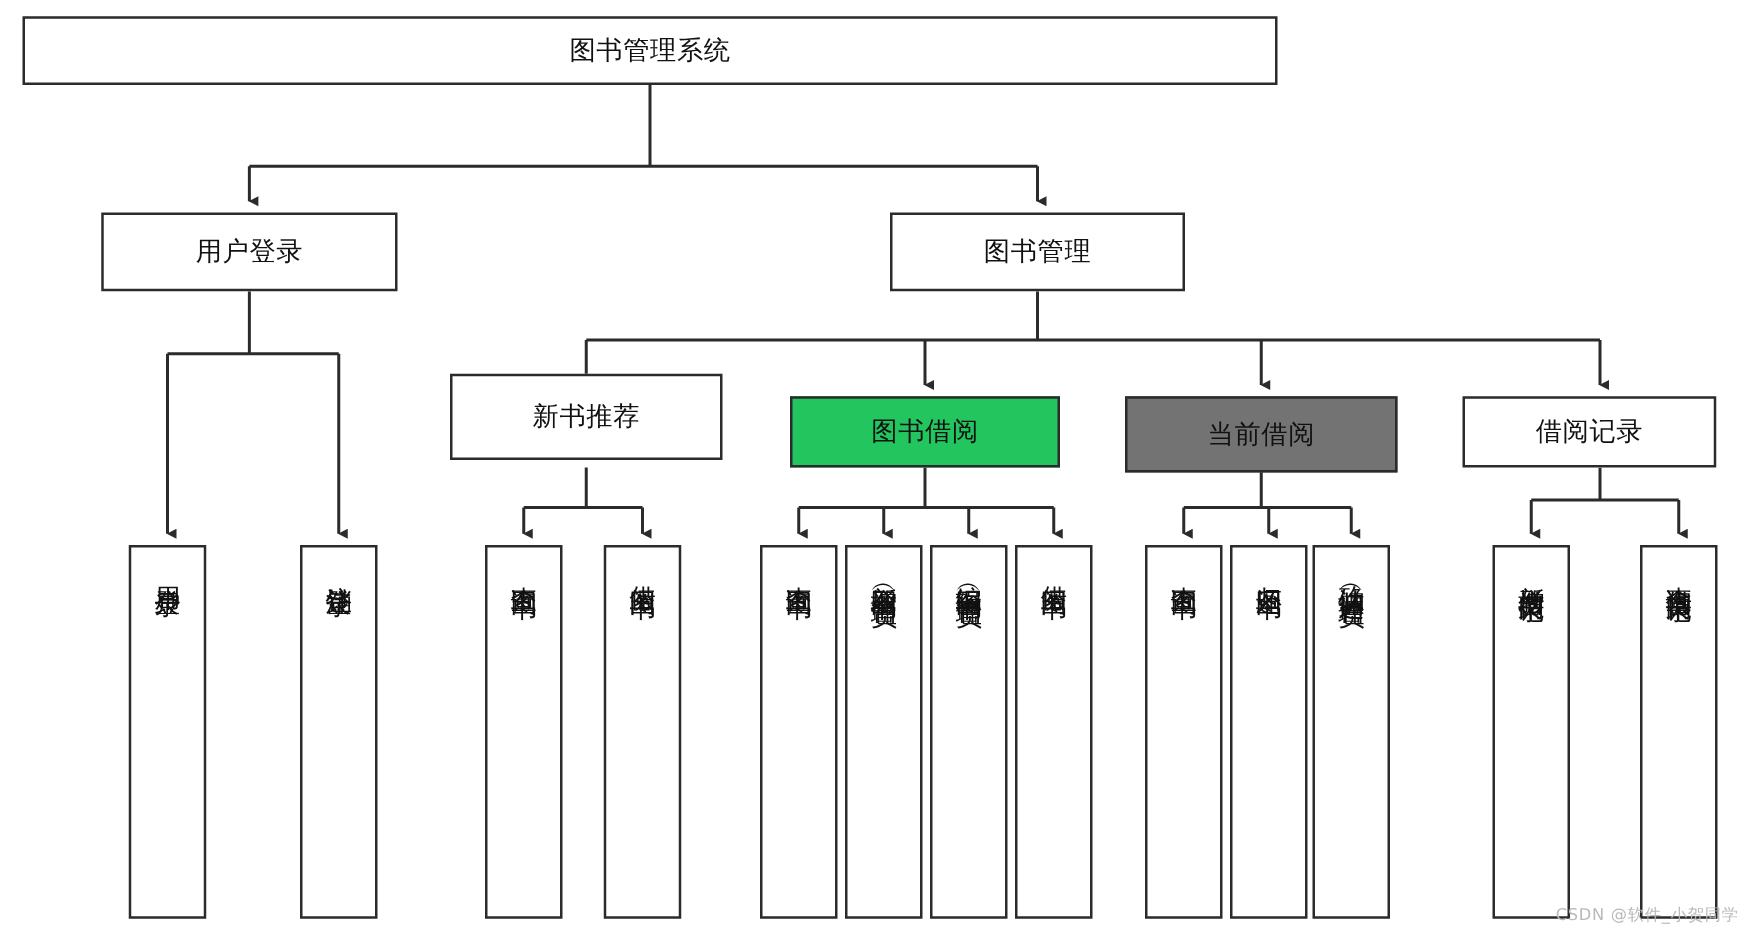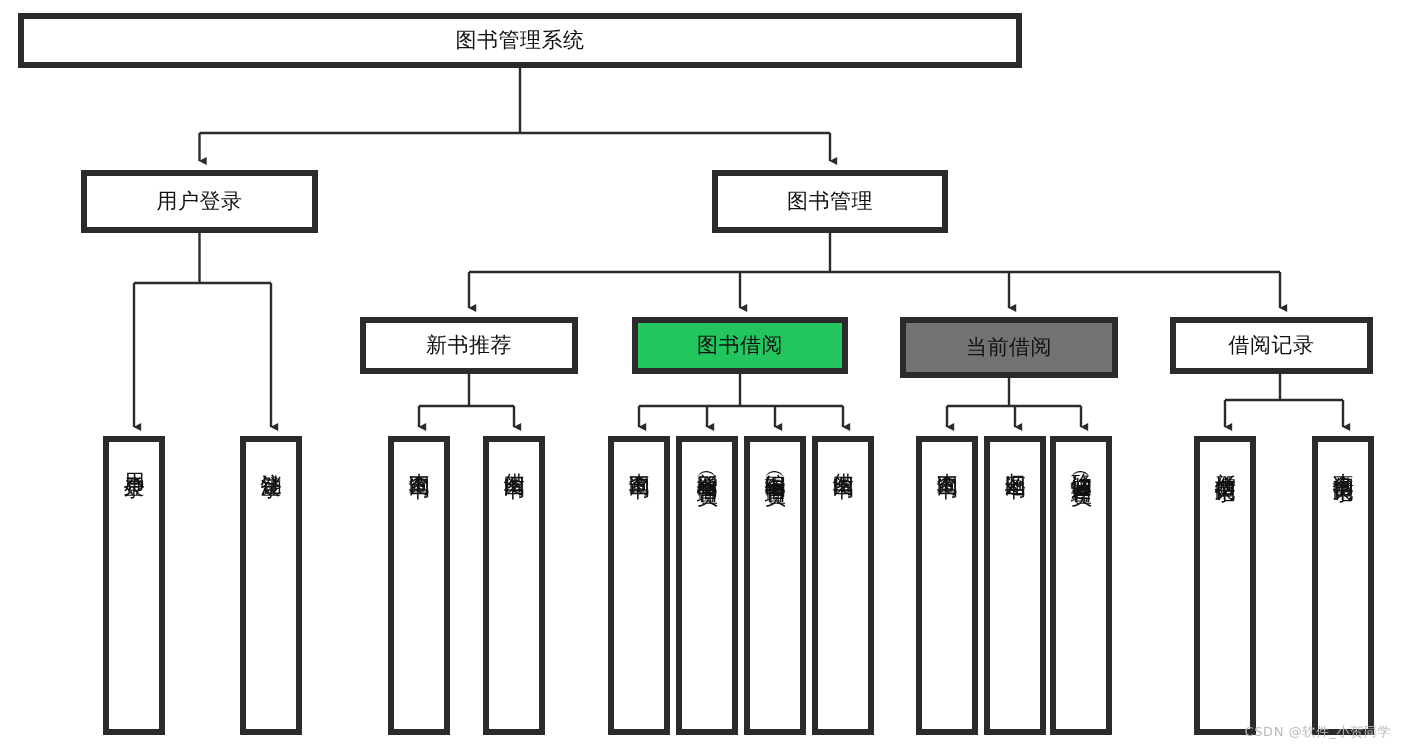--- a/index.html
+++ b/index.html
@@ -21,21 +21,21 @@
   #edges {
     position: absolute;
     left: 0;
     top: 0;
     width: 1405px;
     height: 747px;
   }
   .node {
     position: absolute;
     box-sizing: border-box;
-    border: 6px solid #f97316;
+    border: 2px solid #f97316;
     background: #ffffff;
     display: flex;
     align-items: center;
     justify-content: center;
     z-index: 3;
   }
   .node-label {
     color: #111111;
     font-size: 21px;
     line-height: 1.22;
@@ -120,21 +120,21 @@
   <div id="nodes">
       <div class="node horizontal" style="left: 18px; top: 13px; width: 1004px; height: 55px; border-color: rgb(43, 43, 43); background: rgb(255, 255, 255);">
         <span class="node-label" style="color: rgb(17, 17, 17);">图书管理系统</span>
       </div>
       <div class="node horizontal" style="left: 81px; top: 170px; width: 237px; height: 63px; border-color: rgb(43, 43, 43); background: rgb(255, 255, 255);">
         <span class="node-label" style="color: rgb(17, 17, 17);">用户登录</span>
       </div>
       <div class="node horizontal" style="left: 712px; top: 170px; width: 236px; height: 63px; border-color: rgb(43, 43, 43); background: rgb(255, 255, 255);">
         <span class="node-label" style="color: rgb(17, 17, 17);">图书管理</span>
       </div>
-      <div class="node horizontal" style="left: 360px; top: 317px; width: 218px; height: 57px; border-color: rgb(43, 43, 43); background: rgb(255, 255, 255);">
+      <div class="node horizontal" style="left: 360px; top: 299px; width: 218px; height: 69px; border-color: rgb(43, 43, 43); background: rgb(255, 255, 255);">
         <span class="node-label" style="color: rgb(17, 17, 17);">新书推荐</span>
       </div>
       <div class="node horizontal" style="left: 632px; top: 317px; width: 216px; height: 57px; border-color: rgb(43, 43, 43); background: #22c55e;">
         <span class="node-label" style="color: rgb(17, 17, 17);">图书借阅</span>
       </div>
       <div class="node horizontal" style="left: 900px; top: 317px; width: 218px; height: 61px; border-color: rgb(43, 43, 43); background: #737373;">
         <span class="node-label" style="color: rgb(17, 17, 17);">当前借阅</span>
       </div>
       <div class="node horizontal" style="left: 1170px; top: 317px; width: 203px; height: 57px; border-color: rgb(43, 43, 43); background: rgb(255, 255, 255);">
         <span class="node-label" style="color: rgb(17, 17, 17);">借阅记录</span>

